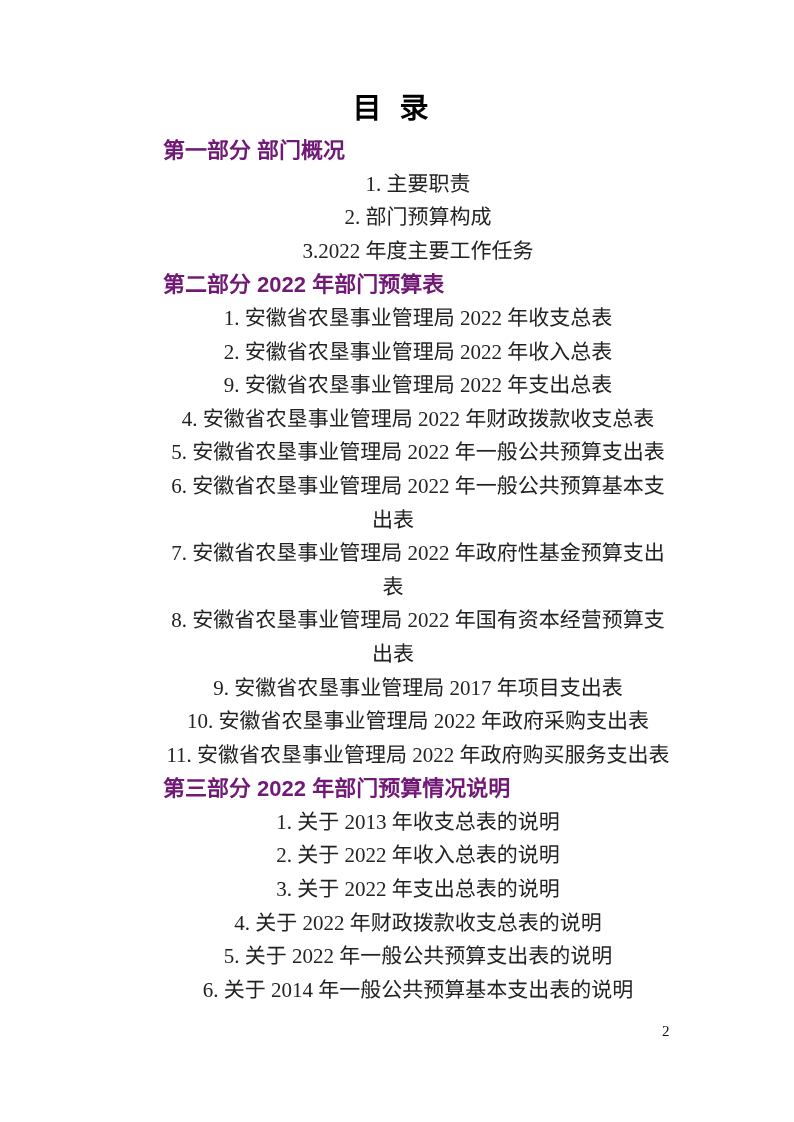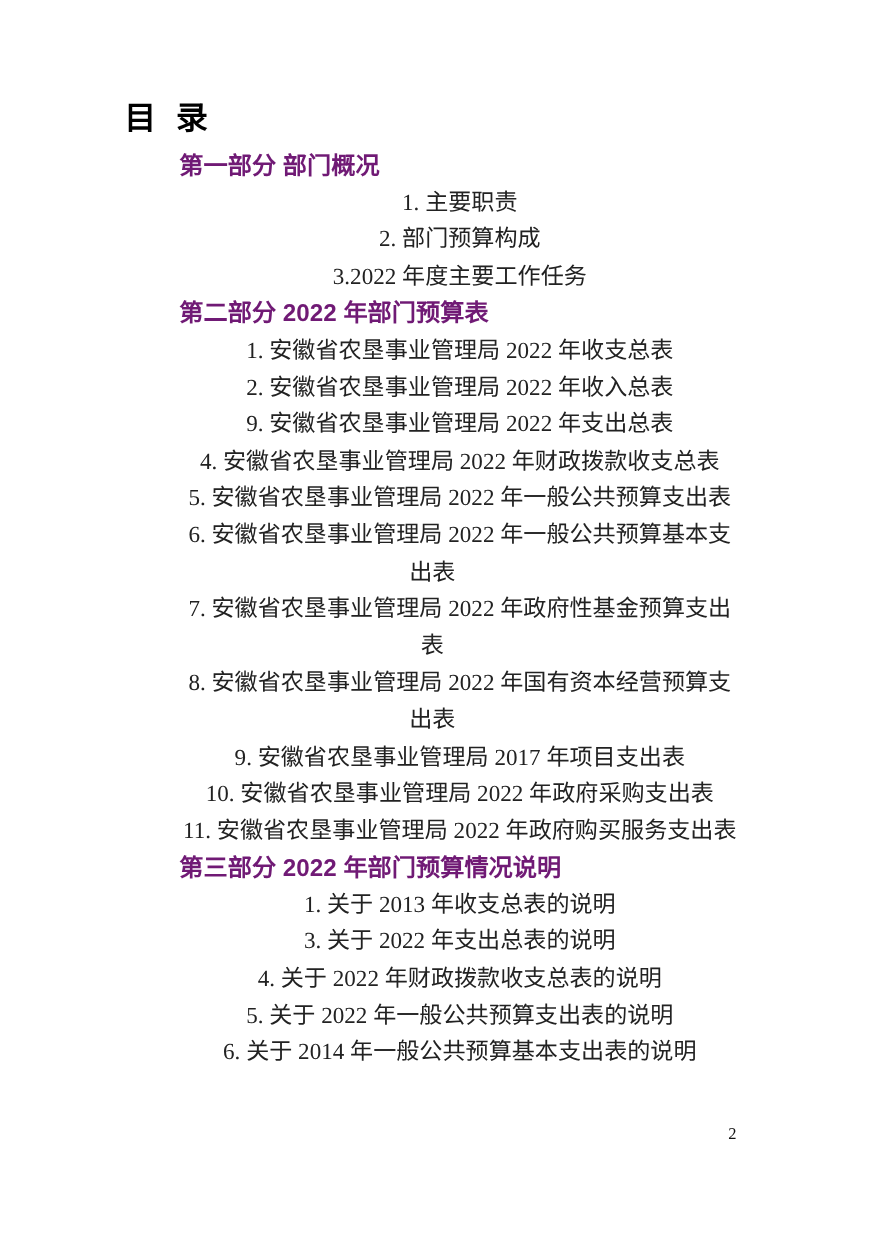--- a/index.html
+++ b/index.html
@@ -21,21 +21,21 @@
     left: 113px;
     top: 88px;
     width: 560px;
   }
   .doc-title {
     margin: 0 0 6px 0;
     font-family: "Liberation Sans", sans-serif;
     font-size: 29px;
     font-weight: 700;
     line-height: 40px;
-    text-align: left;
+    text-align: center;
     letter-spacing: 5px;
     color: #000000;
   }
   .sec-heading {
     margin: 0;
     font-family: "Liberation Sans", sans-serif;
     font-size: 22px;
     font-weight: 700;
     line-height: 33.6px;
     text-indent: 50px;
@@ -82,20 +82,21 @@
     <p class="toc-item">5. 安徽省农垦事业管理局 2022 年一般公共预算支出表</p>
     <p class="toc-item">6. 安徽省农垦事业管理局 2022 年一般公共预算基本支出表</p>
     <p class="toc-item">7. 安徽省农垦事业管理局 2022 年政府性基金预算支出表</p>
     <p class="toc-item">8. 安徽省农垦事业管理局 2022 年国有资本经营预算支出表</p>
     <p class="toc-item">9. 安徽省农垦事业管理局 2017 年项目支出表</p>
     <p class="toc-item">10. 安徽省农垦事业管理局 2022 年政府采购支出表</p>
     <p class="toc-item">11. 安徽省农垦事业管理局 2022 年政府购买服务支出表</p>
 
     <p class="sec-heading">第三部分 2022 年部门预算情况说明</p>
     <p class="toc-item">1. 关于 2013 年收支总表的说明</p>
+    <p class="toc-item">2. 关于 2022 年收入总表的说明</p>
     <p class="toc-item">3. 关于 2022 年支出总表的说明</p>
     <p class="toc-item">4. 关于 2022 年财政拨款收支总表的说明</p>
     <p class="toc-item">5. 关于 2022 年一般公共预算支出表的说明</p>
     <p class="toc-item">6. 关于 2014 年一般公共预算基本支出表的说明</p>
 
   </main>
 
   <div class="page-number">2</div>
 </div>
 

